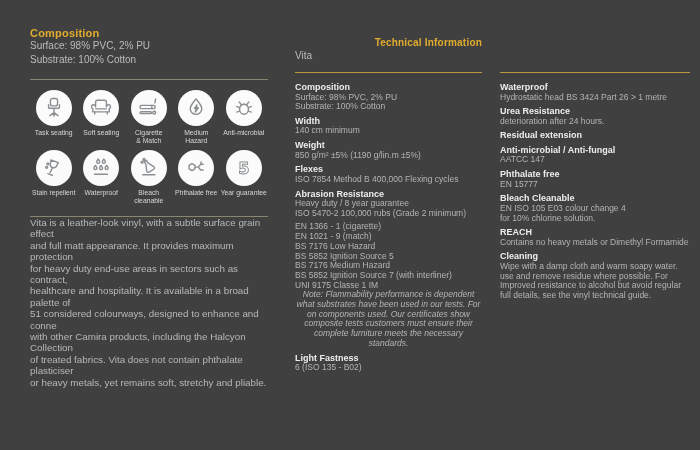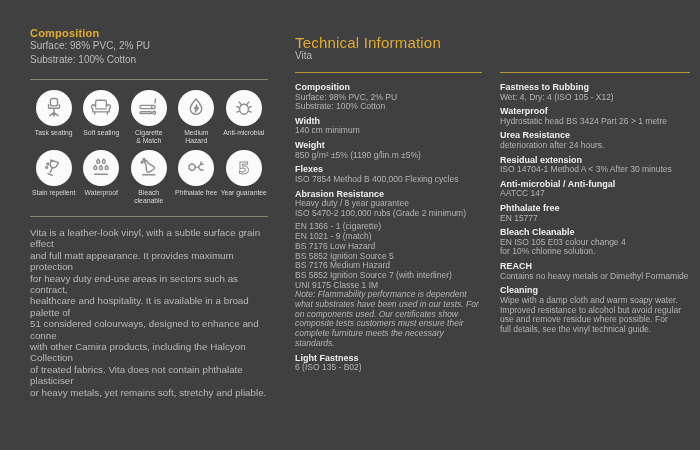--- a/index.html
+++ b/index.html
@@ -25,35 +25,35 @@
     width:36px;height:36px;border-radius:50%;background:#fbfbfb;
     display:flex;align-items:center;justify-content:center;flex:0 0 auto;
   }
   .icon-circle svg{display:block;}
   .icon-label{
     margin-top:3px;font-size:6.8px;line-height:7.6px;color:#d6d7d9;
     text-align:center;white-space:pre-line;
   }
   .divider.d2{margin-top:6px;}
   .paragraph{
-    margin-top:10px;font-size:9.8px;line-height:11.4px;color:#b6b8ba;
+    font-size:9.8px;line-height:11.4px;color:#b6b8ba;
     white-space:pre-line;
   }
   
   .mid-col{position:absolute;left:295px;top:36px;width:187px;}
   .right-col{position:absolute;left:500px;top:72px;width:190px;}
-  .tech-head{font-size:15px;font-weight:normal;color:#e2ac2e;letter-spacing:.2px;line-height:13px;}
+  .tech-head{font-size:10px;font-weight:bold;color:#e2ac2e;letter-spacing:.2px;line-height:13px;text-align:right;}
   .product-name{font-size:10px;color:#b9bbbd;line-height:13px;}
   .divider.gold{border-top:1px solid rgba(212,176,60,.8);}
   .mid-col .divider.gold{margin-top:10px;}
   .sections{padding-top:9px;}
   .section{margin-bottom:4px;}
   .sec-title{font-size:9px;font-weight:bold;color:#ecedee;line-height:10.5px;}
   .sec-line{font-size:8.5px;color:#b2b4b6;line-height:9.7px;}
-  .sec-note{font-size:8.5px;color:#b2b4b6;line-height:9.7px;font-style:italic;}
+  .sec-note{font-size:8.5px;color:#b2b4b6;line-height:9.7px;font-style:italic;text-align:center;}
 </style>
 </head>
 <body>
 
 <div class="canvas">
 
   <div class="left-col">
     <div class="yellow-head">Composition</div>
     <div class="comp-line">Surface: 98% PVC, 2% PU</div>
     <div class="comp-line">Substrate: 100% Cotton</div>
@@ -216,34 +216,29 @@
           <div class="sec-title">Light Fastness</div>
           <div class="sec-line">6 (ISO 135 - B02)</div>
         </div>
       </div>
   </div>
 
   <div class="right-col">
     <div class="divider gold"></div>
     <div class="sections">
         <div class="section">
-          <div class="sec-title">Fastness to Rubbing</div>
-          <div class="sec-line">Wet: 4, Dry: 4 (ISO 105 - X12)</div>
-        </div>
-        <div class="section">
           <div class="sec-title">Waterproof</div>
           <div class="sec-line">Hydrostatic head BS 3424 Part 26 &gt; 1 metre</div>
         </div>
         <div class="section">
           <div class="sec-title">Urea Resistance</div>
           <div class="sec-line">deterioration after 24 hours.</div>
         </div>
         <div class="section">
           <div class="sec-title">Residual extension</div>
-          <div class="sec-line">ISO 14704-1 Method A &lt; 3% After 30 minutes</div>
         </div>
         <div class="section">
           <div class="sec-title">Anti-microbial / Anti-fungal</div>
           <div class="sec-line">AATCC 147</div>
         </div>
         <div class="section">
           <div class="sec-title">Phthalate free</div>
           <div class="sec-line">EN 15777</div>
         </div>
         <div class="section">
@@ -251,20 +246,20 @@
           <div class="sec-line">EN ISO 105 E03 colour change 4</div>
           <div class="sec-line">for 10% chlorine solution.</div>
         </div>
         <div class="section">
           <div class="sec-title">REACH</div>
           <div class="sec-line">Contains no heavy metals or Dimethyl Formamide</div>
         </div>
         <div class="section">
           <div class="sec-title">Cleaning</div>
           <div class="sec-line">Wipe with a damp cloth and warm soapy water.</div>
+          <div class="sec-line">use and remove residue where possible. For</div>
           <div class="sec-line">Improved resistance to alcohol but avoid regular</div>
-          <div class="sec-line">use and remove residue where possible. For</div>
           <div class="sec-line">full details, see the vinyl technical guide.</div>
         </div>
       </div>
   </div>
 
 </div>
 
 </body></html>

